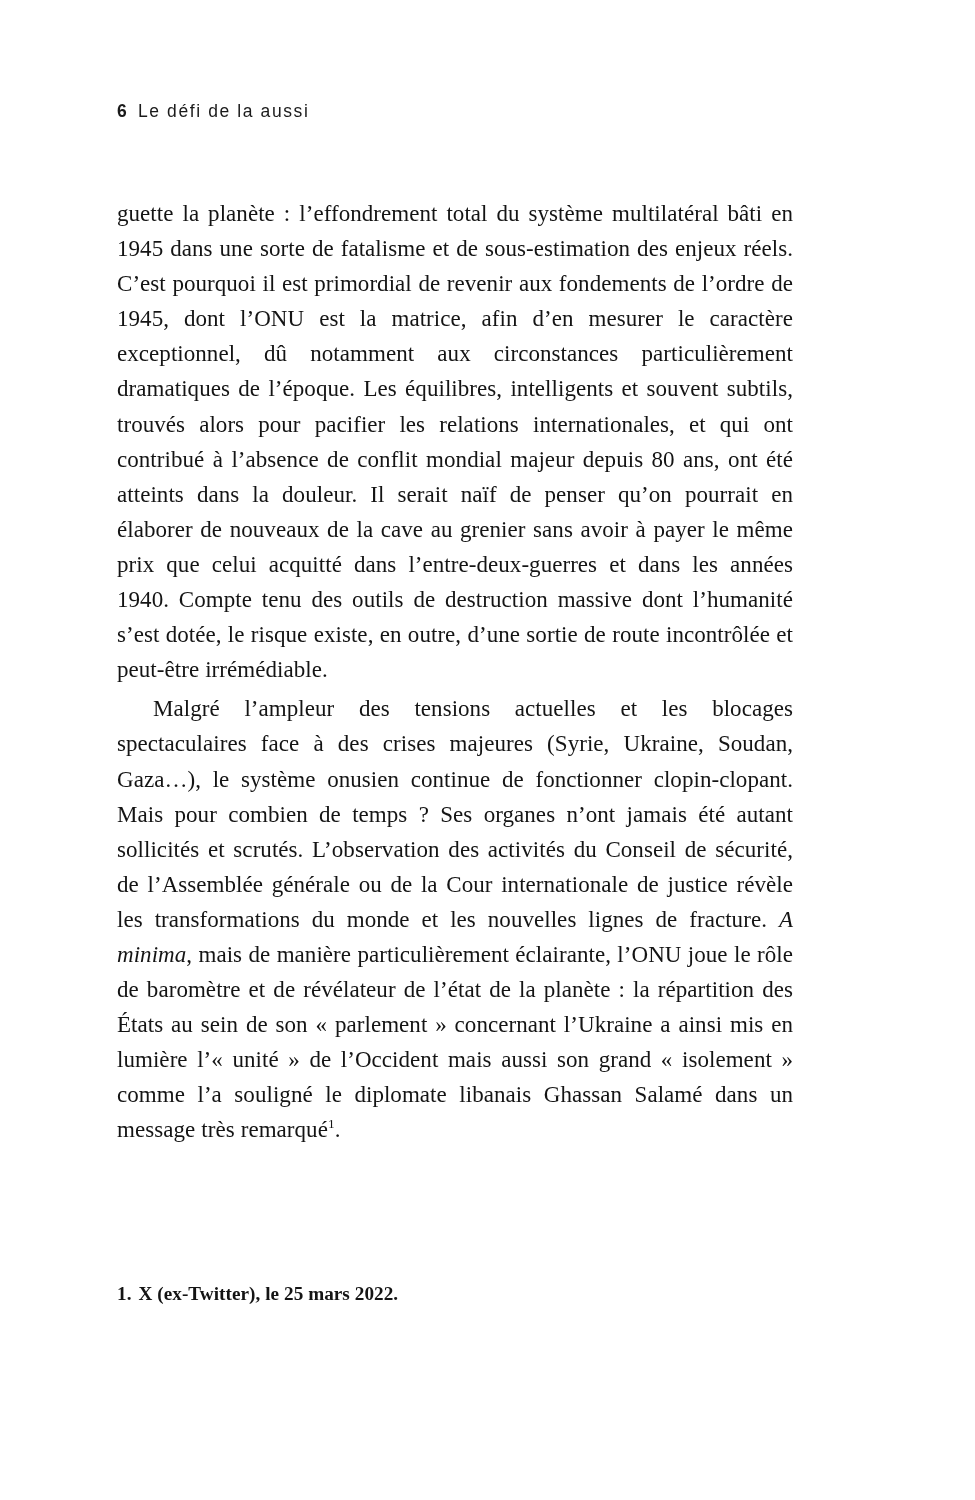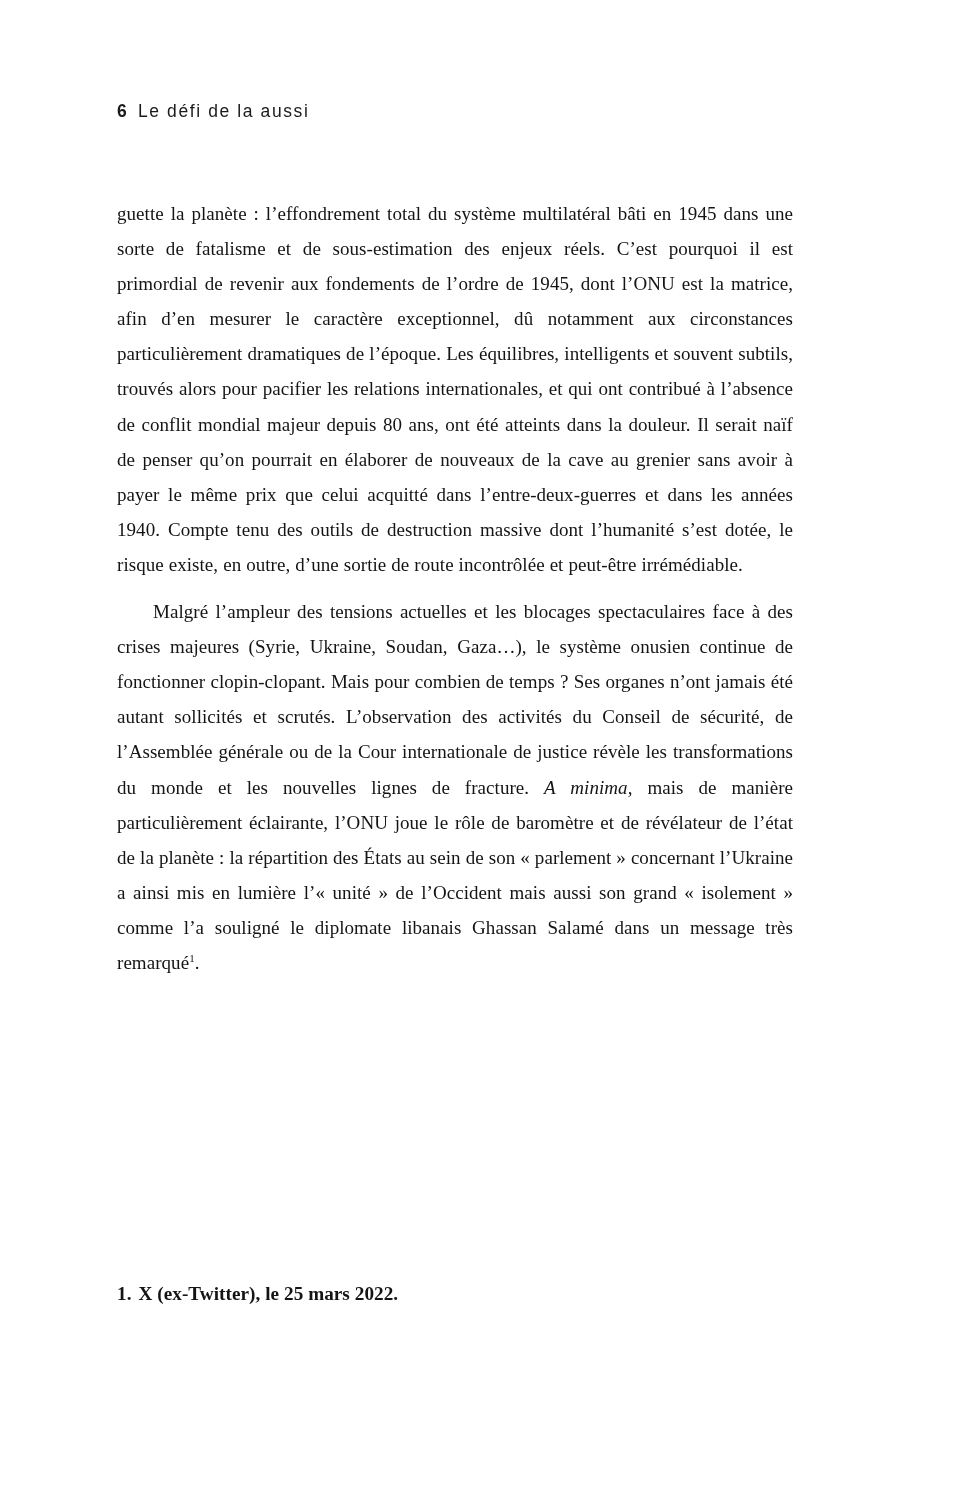--- a/index.html
+++ b/index.html
@@ -51,32 +51,32 @@
     position: absolute;
     left: 117px;
     top: 196px;
     width: 676px;
   }
 
   p.body {
     margin: 0;
     text-align: justify;
     text-justify: inter-word;
-    font-size: 19px;
+    font-size: 23px;
     line-height: 35.1px;
     color: #141414;
     letter-spacing: 0.05px;
     word-spacing: 0.2px;
     -webkit-font-smoothing: antialiased;
   }
   p.body.indent {
     text-indent: 36px;
   }
   p.body + p.body {
-    margin-top: 12px;
+    margin-top: 4px;
   }
 
   .it {
     font-style: italic;
   }
 
   sup.fnref {
     font-size: 0.58em;
     vertical-align: super;
     line-height: 0;

